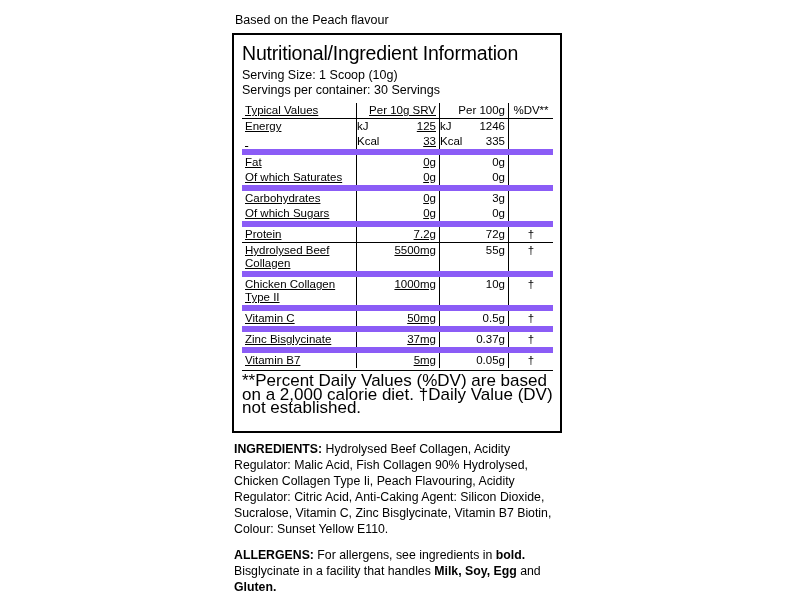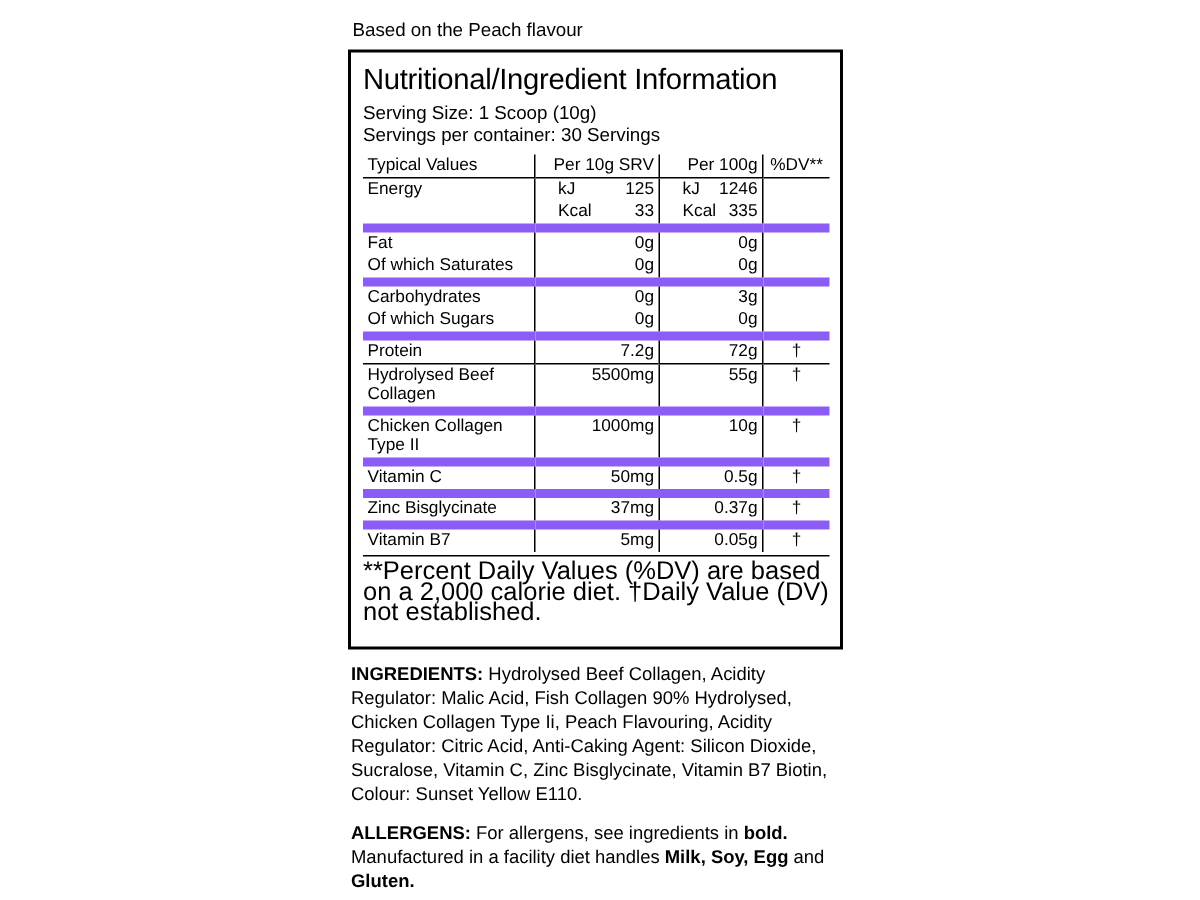--- a/index.html
+++ b/index.html
@@ -51,28 +51,28 @@
     border-collapse: collapse;
     margin-top: 5px;
     font-size: 11.5px;
     line-height: 13px;
   }
   table.nutri td {
     padding: 1px 3px;
     vertical-align: top;
   }
   .hdr td { border-bottom: 1.5px solid #000; padding-bottom: 2px;}
-  .col-name { text-align: left; }
-  .col-a { text-align: right; width: 76px; border-left: 1.5px solid #000; }
+  .col-name { text-align: left; text-decoration: underline; }
+  .col-a { text-align: right; width: 76px; border-left: 1.5px solid #000; text-decoration: underline; }
   .col-b { text-align: right; width: 62px; border-left: 1.5px solid #000; }
   .col-dv { text-align: center; width: 38px; border-left: 1.5px solid #000; }
   .rowline td { border-top: 6px solid #8b5cf6; }
   .thickline td { border-top: 1.5px solid #000; }
   .dual { position: relative; }
-  .dual .unit { position: absolute; left: 15px; }
+  .dual .unit { position: absolute; left: 0; }
   .footnote {
     border-top: 1.5px solid #000;
     margin-top: 2px;
     padding-top: 3px;
     font-size: 17px;
     line-height: 13.5px;
   }
   .ingredients {
     margin: 8px 0 0 2px;
     font-size: 12.3px;
@@ -200,17 +200,17 @@
 
       <div class="footnote">**Percent Daily Values (%DV) are based on a 2,000 calorie diet. †Daily Value (DV) not established.</div>
     </div>
 
     <div class="ingredients">
       <b>INGREDIENTS:</b><span> Hydrolysed Beef Collagen, Acidity Regulator: Malic Acid, Fish Collagen 90% Hydrolysed, Chicken Collagen Type Ii, Peach Flavouring, Acidity Regulator: Citric Acid, Anti-Caking Agent: Silicon Dioxide, Sucralose, Vitamin C, Zinc Bisglycinate, Vitamin B7 Biotin, Colour: Sunset Yellow E110.</span>
     </div>
 
     <div class="allergens">
       <b>ALLERGENS:</b><span> For allergens, see ingredients in </span><b>bold.</b>
-      <span>Manufactured in a facility diet handles </span><b>Milk, Soy, Egg</b><span> and </span><b>Gluten.</b>
+      <span>Bisglycinate in a facility that handles </span><b>Milk, Soy, Egg</b><span> and </span><b>Gluten.</b>
     </div>
 
   </div>
 </div>
 
 </body></html>

